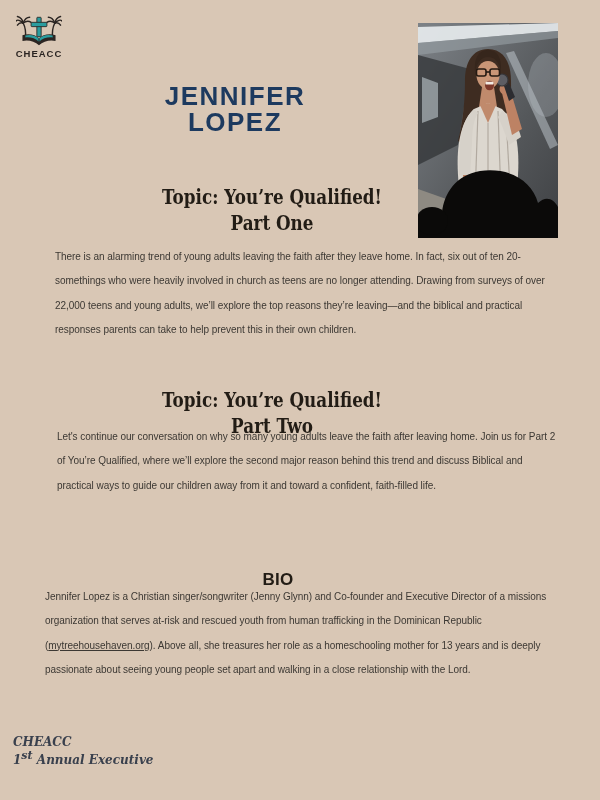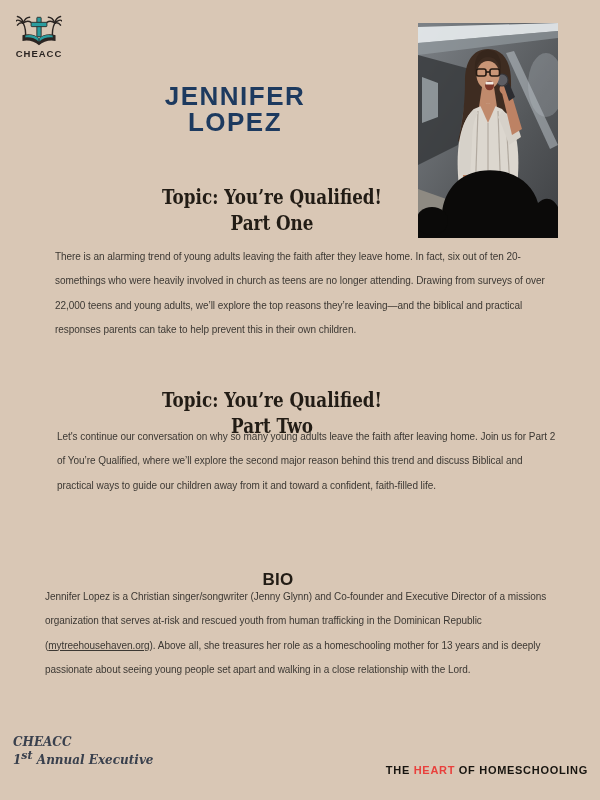--- a/index.html
+++ b/index.html
@@ -161,15 +161,14 @@
   <p class="body para-2">Let's continue our conversation on why so many young adults leave the faith after leaving home. Join us for Part 2 of You’re Qualified, where we’ll explore the second major reason behind this trend and discuss Biblical and practical ways to guide our children away from it and toward a confident, faith-filled life.</p>
 
   <div class="bio-heading">BIO</div>
   <p class="body bio-text"><span>Jennifer Lopez is a Christian singer/songwriter (Jenny Glynn) and Co-founder and Executive Director of a missions organization that serves at-risk and rescued youth from human trafficking in the Dominican Republic (</span><a class="link">mytreehousehaven.org</a><span>). Above all, she treasures her role as a homeschooling mother for 13 years and is deeply passionate about seeing young people set apart and walking in a close relationship with the Lord.</span></p>
 
   <div class="footer-left">
     <div>CHEACC</div>
     <div><span>1</span><sup>st</sup><span> Annual Executive</span></div>
   </div>
 
-  <div class="footer-right"><span>THE </span><span class="heart">HEART</span><span> OF HOMESCHOOLING</span></div>
 
 </div>
 
 </body></html>

